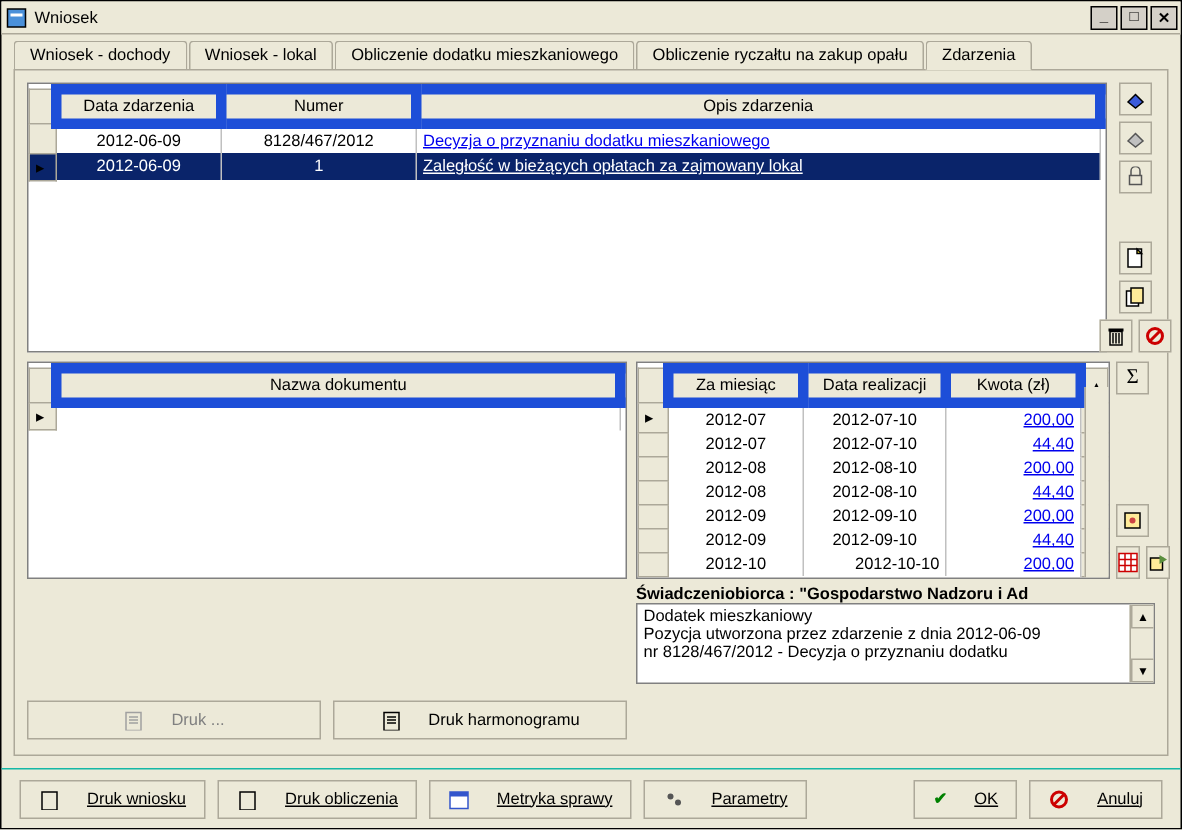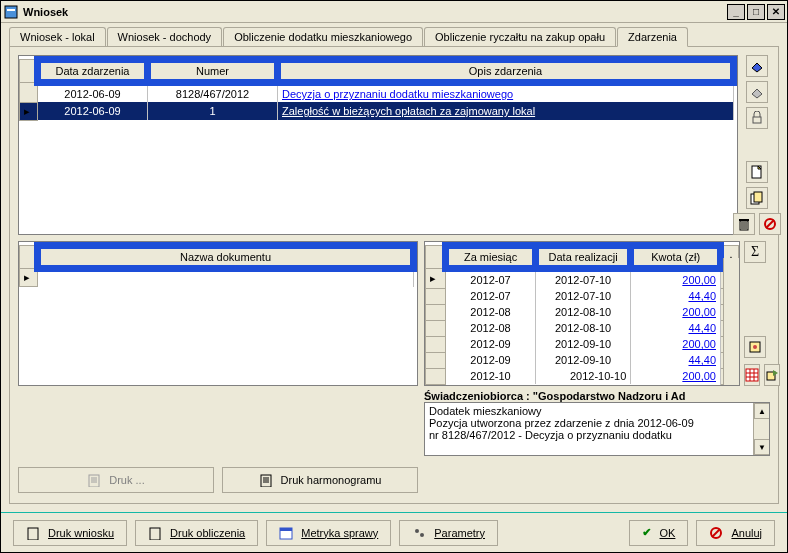--- a/index.html
+++ b/index.html
@@ -1,20 +1,20 @@
 <!DOCTYPE html>
 <html><head>
 <meta charset="utf-8">
 <style>
 * { box-sizing: border-box; font-family: Tahoma, sans-serif; font-size: 11px; }
 body { margin: 0; background: #fff; }
 .window { width: 788px; height: 553px; border: 1px solid #000; background: #ece9d8; display: flex; flex-direction: column; }
 .titlebar { height: 22px; background: #ece9d8; display: flex; align-items: center; padding: 0 2px; border-bottom: 1px solid #aca899; }
 .titlebar .icon { width: 16px; height: 16px; margin-right: 4px; display: flex; align-items: center; justify-content: center; }
-.titlebar .title { flex: 1; font-weight: bold; }
+.titlebar .title { flex: 1; }
 .winbtns { display: flex; gap: 2px; }
 .winbtn { width: 18px; height: 16px; border: 1px solid #000; background: #d4d0c8; display: flex; align-items: center; justify-content: center; font-size: 10px; cursor: pointer; font-family: Arial; font-weight: bold; }
 .tabs { display: flex; padding: 4px 8px 0 8px; }
 .tab { padding: 3px 10px; border: 1px solid #aca899; border-bottom: none; background: #ece9d8; margin-right: 1px; cursor: pointer; border-radius: 3px 3px 0 0; position: relative; }
 .tab.active { background: #ece9d8; z-index: 2; border-bottom: 1px solid #ece9d8; margin-bottom: -1px; }
 .tabcontent { border: 1px solid #aca899; margin: 0 8px 8px 8px; flex: 1; background: #ece9d8; padding: 8px; display: flex; flex-direction: column; position: relative; }
 .toparea { display: flex; height: 180px; }
 .grid1 { flex: 1; border: 1px solid #808080; background: #fff; }
 .sideicons { width: 26px; margin-left: 6px; display: flex; flex-direction: column; gap: 4px; align-items: center; }
 .ibtn { width: 22px; height: 22px; border: 1px solid #aca899; background: #ece9d8; display: flex; align-items: center; justify-content: center; cursor: pointer; }
@@ -30,21 +30,21 @@
 .docgrid { flex: 1; border: 1px solid #808080; background: #fff; }
 .rightmid { flex: 1; margin-left: 6px; display: flex; }
 .paygrid { flex: 1; border: 1px solid #808080; background: #fff; position: relative; overflow: hidden; }
 .paygrid .scrollhint { position: absolute; right: 0; top: 16px; bottom: 0; width: 16px; background: #ece9d8; border-left: 1px solid #aca899; }
 .arrow { width: 16px; height: 16px; background: #ece9d8; border: 1px solid #aca899; display: flex; align-items: center; justify-content: center; font-size: 8px; }
 .infoarea { margin-top: 4px; margin-left: 406px; }
 .bold { font-weight: bold; }
 .infobox { border: 1px solid #808080; background: #fff; height: 54px; padding: 2px 4px; position: relative; overflow:hidden; }
 .infobox .vsb { position:absolute; right:0; top:0; bottom:0; width:16px; background:#ece9d8; border-left:1px solid #aca899; }
 .btnrow { display: flex; gap: 8px; margin-top: 8px; width: 400px; }
-.btn { flex: 1; height: 26px; border: 1px solid #aca899; background: #ece9d8; display: flex; align-items: center; justify-content: center; gap: 8px; cursor: pointer; }
+.btn { flex: 1; height: 26px; border: 1px solid #aca899; background: #ece9d8; display: flex; align-items: center; justify-content: center; gap: 18px; cursor: pointer; }
 .btn.disabled { color: #808080; cursor: default; }
 .bottombar { height: 40px; display: flex; align-items: center; padding: 14px 12px; gap: 8px; border-top: 1px solid #14b8a6; }
 .bottombar .btn { flex: none; padding: 0 12px; height: 26px; }
 .bottombar .spacer { flex: 1; }
 table { border-collapse: collapse; width: 100%; table-layout: fixed; }
 .ok-check { color: #008000; font-weight: bold; }
 svg { display: block; }
 .rhs2 { display:flex; flex-direction:column; gap:6px; margin-left:4px; width:26px; }
 .delrow { display:flex; gap:4px; }
 .num { text-align: right; }
@@ -62,22 +62,22 @@
     </span>
     <span class="title">Wniosek</span>
     <div class="winbtns">
       <div class="winbtn">_</div>
       <div class="winbtn">□</div>
       <div class="winbtn">✕</div>
     </div>
   </div>
 
   <div class="tabs">
+    <div class="tab">Wniosek - dochody</div>
     <div class="tab">Wniosek - lokal</div>
-    <div class="tab">Wniosek - dochody</div>
     <div class="tab">Obliczenie dodatku mieszkaniowego</div>
     <div class="tab">Obliczenie ryczałtu na zakup opału</div>
     <div class="tab active">Zdarzenia</div>
   </div>
 
   <div class="tabcontent">
 
     <div class="toparea">
       <div class="grid1">
         <table>

